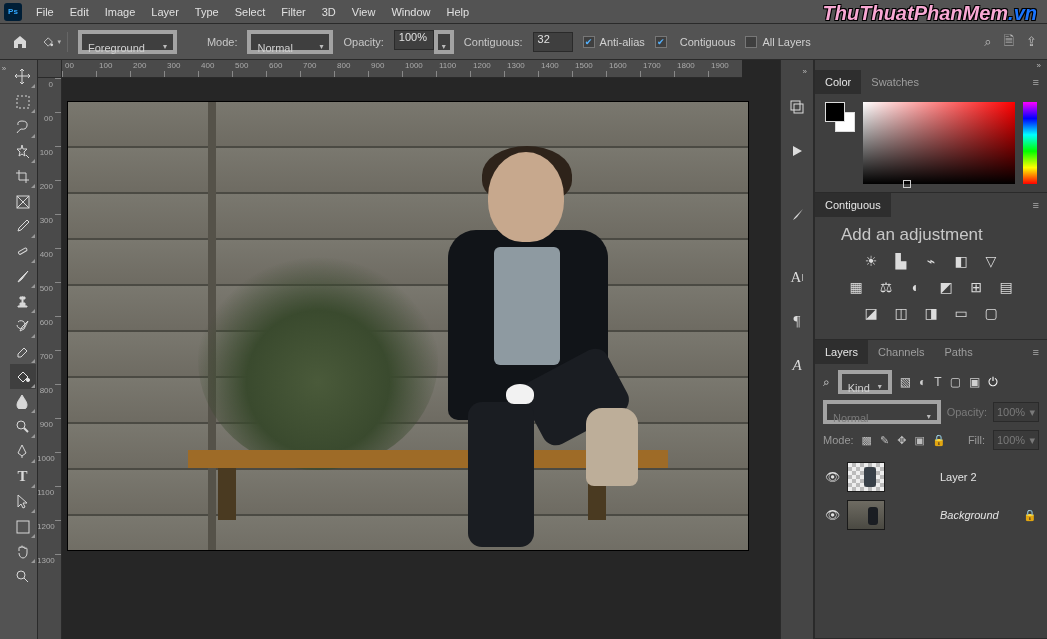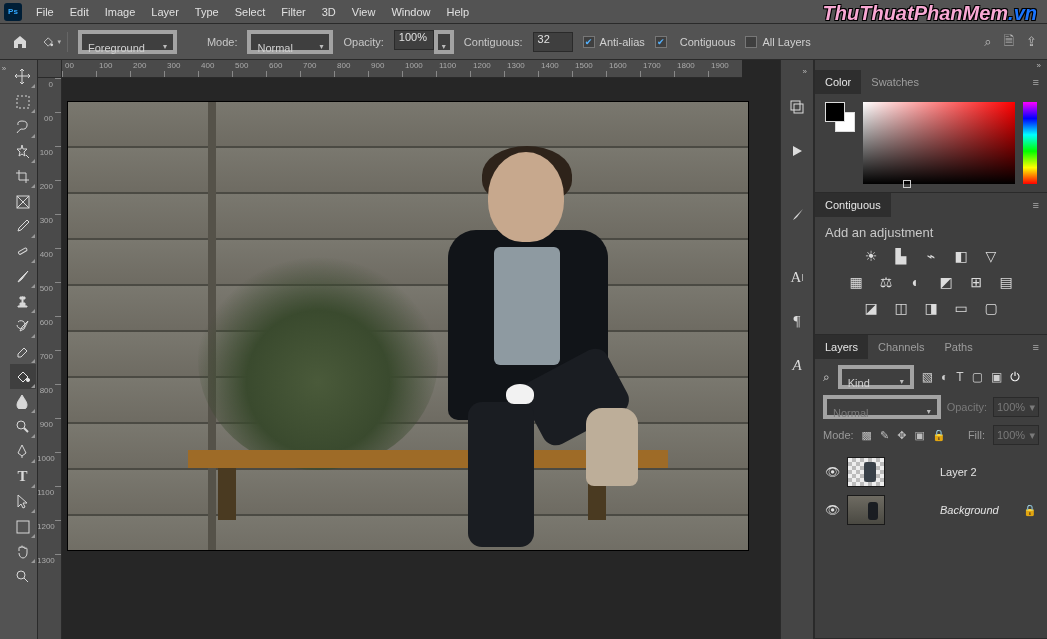--- a/index.html
+++ b/index.html
@@ -92,21 +92,21 @@
   .color-row { display:flex; gap:8px; align-items:flex-start; }
   .fgbg { position:relative; width:30px; height:30px; }
   .fgbg .fg,.fgbg .bg { position:absolute; width:20px; height:20px; border:1px solid #dcdcdc; }
   .fgbg .fg { top:0; left:0; background:#000; z-index:2;}
   .fgbg .bg { bottom:0; right:0; background:#fff; }
   .gradient-box { flex:1; height:82px; background:linear-gradient(to bottom, rgba(255,255,255,0) 0%, rgba(0,0,0,1) 100%), linear-gradient(to right, #fff 0%, #f00 100%); position:relative; }
   .gradient-box::after { content:""; position:absolute; bottom:-4px; left:40px; width:6px; height:6px; border:1px solid #ccc; }
   .hue-bar { width:14px; height:82px; background:linear-gradient(to bottom, #f0f, #00f, #0ff, #0f0, #ff0, #f00); }
 
   
-  .adj-label { color:#c8c8c8; font-size:13px; margin-bottom:8px; }
+  .adj-label { color:#c8c8c8; font-size:17px; margin-bottom:8px;margin-left:16px; }
   .adj-row { display:flex; gap:14px; justify-content:center; margin-bottom:10px; color:#dcdcdc; font-size:14px; }
   .adj-row span { display:inline-flex; width:16px; justify-content:center; }
 
   
   .layers-body { padding:6px 8px 8px; }
   .filter-row { display:flex; align-items:center; gap:8px; margin-bottom:6px;}
   .filter-row .dropdown { height:20px; }
   .mini-icons { display:flex; gap:8px; color:#cfcfcf; font-size:12px; }
   .dim-row { display:flex; align-items:center; gap:6px; margin-bottom:6px; }
   .dim-row .dropdown { flex:1; color:#7a7a7a; }
@@ -572,21 +572,21 @@
     <div class="panel" style="flex:1">
       <div class="panel-tabs">
         <div class="ptab active">Layers</div>
         <div class="ptab">Channels</div>
         <div class="ptab">Paths</div>
         <div class="menu-lines">≡</div>
       </div>
       <div class="layers-body">
         <div class="filter-row">
           <span style="font-size:12px">⌕</span>
-          <div class="dropdown small" style="width:76px;justify-content:space-between">
+          <div class="dropdown small" style="width:54px;justify-content:space-between">
             <span>Kind</span>
               <span class="arrow">▾</span>
           </div>
           <div class="mini-icons">
             <span>▧</span>
             <span>◐</span>
             <span>T</span>
             <span>▢</span>
             <span>▣</span>
             <span style="color:#fff">⏻</span>

